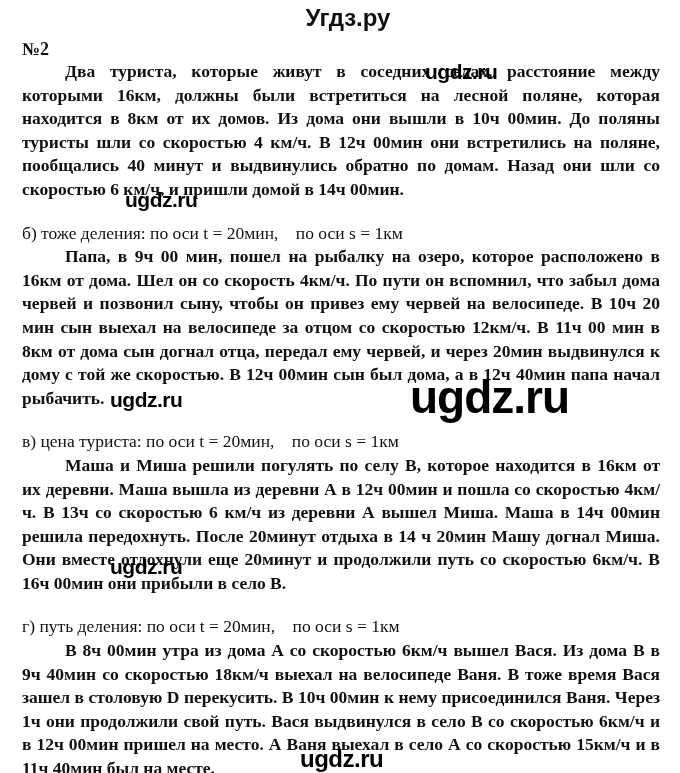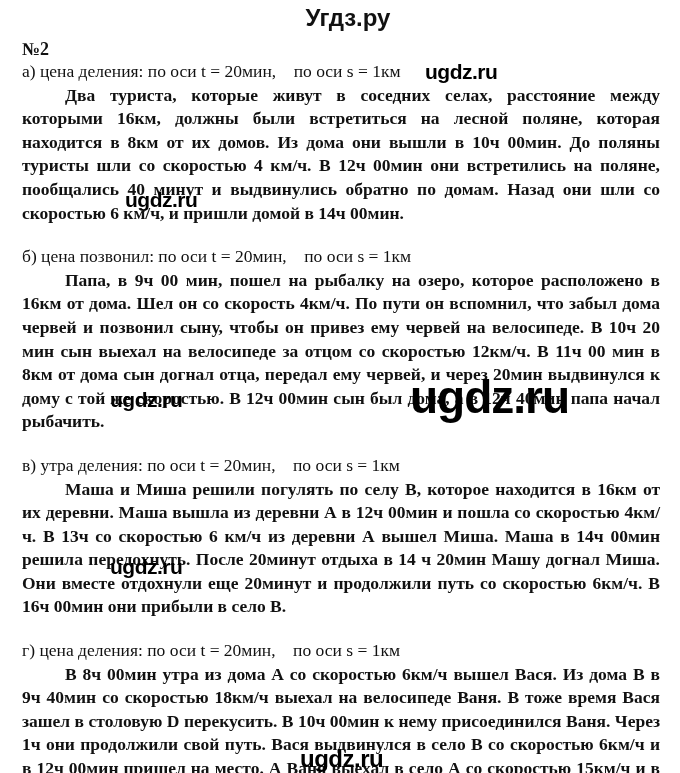--- a/index.html
+++ b/index.html
@@ -24,39 +24,38 @@
 </style>
 </head>
 <body>
 
 <div class="site-title">Угдз.ру</div>
 
 <div class="doc">
   <div class="task-num">№2</div>
 
   <div>
-    <div class="scale-line">а) цена деления: по оси t = 20мин,    по оси s = 1км</div>
     <p class="para">Два туриста, которые живут в соседних селах, расстояние между которыми 16км, должны были встретиться на лесной поляне, которая находится в 8км от их домов. Из дома они вышли в 10ч 00мин. До поляны туристы шли со скоростью 4 км/ч. В 12ч 00мин они встретились на поляне, пообщались 40 минут и выдвинулись обратно по домам. Назад они шли со скоростью 6 км/ч, и пришли домой в 14ч 00мин.</p>
   </div>
   <div class="spacer-wm"></div>
 
   <div>
-    <div class="scale-line">б) цена позвонил: по оси t = 20мин,    по оси s = 1км</div>
+    <div class="scale-line">б) тоже деления: по оси t = 20мин,    по оси s = 1км</div>
     <p class="para">Папа, в 9ч 00 мин, пошел на рыбалку на озеро, которое расположено в 16км от дома. Шел он со скорость 4км/ч. По пути он вспомнил, что забыл дома червей и позвонил сыну, чтобы он привез ему червей на велосипеде. В 10ч 20 мин сын выехал на велосипеде за отцом со скоростью 12км/ч. В 11ч 00 мин в 8км от дома сын догнал отца, передал ему червей, и через 20мин выдвинулся к дому с той же скоростью. В 12ч 00мин сын был дома, а в 12ч 40мин папа начал рыбачить.</p>
   </div>
   <div class="spacer-wm"></div>
 
   <div>
-    <div class="scale-line">в) утра деления: по оси t = 20мин,    по оси s = 1км</div>
+    <div class="scale-line">в) цена туриста: по оси t = 20мин,    по оси s = 1км</div>
     <p class="para">Маша и Миша решили погулять по селу В, которое находится в 16км от их деревни. Маша вышла из деревни А в 12ч 00мин и пошла со скоростью 4км/ч. В 13ч со скоростью 6 км/ч из деревни А вышел Миша. Маша в 14ч 00мин решила передохнуть. После 20минут отдыха в 14 ч 20мин Машу догнал Миша. Они вместе отдохнули еще 20минут и продолжили путь со скоростью 6км/ч. В 16ч 00мин они прибыли в село В.</p>
   </div>
   <div class="spacer-wm"></div>
 
   <div>
-    <div class="scale-line">г) цена деления: по оси t = 20мин,    по оси s = 1км</div>
+    <div class="scale-line">г) путь деления: по оси t = 20мин,    по оси s = 1км</div>
     <p class="para">В 8ч 00мин утра из дома А со скоростью 6км/ч вышел Вася. Из дома В в 9ч 40мин со скоростью 18км/ч выехал на велосипеде Ваня. В тоже время Вася зашел в столовую D перекусить. В 10ч 00мин к нему присоединился Ваня. Через 1ч они продолжили свой путь. Вася выдвинулся в село В со скоростью 6км/ч и в 12ч 00мин пришел на место. А Ваня выехал в село А со скоростью 15км/ч и в 11ч 40мин был на месте.</p>
   </div>
 </div>
 
 <div class="wm wm-small" style="left:425px; top:60px;">ugdz.ru</div>
 <div class="wm wm-small" style="left:125px; top:188px;">ugdz.ru</div>
 <div class="wm wm-big" style="left:410px; top:370px;">ugdz.ru</div>
 <div class="wm wm-small" style="left:110px; top:388px;">ugdz.ru</div>
 <div class="wm wm-small" style="left:110px; top:555px;">ugdz.ru</div>
 <div class="wm wm-footer" style="left:300px; top:745px;">ugdz.ru</div>

